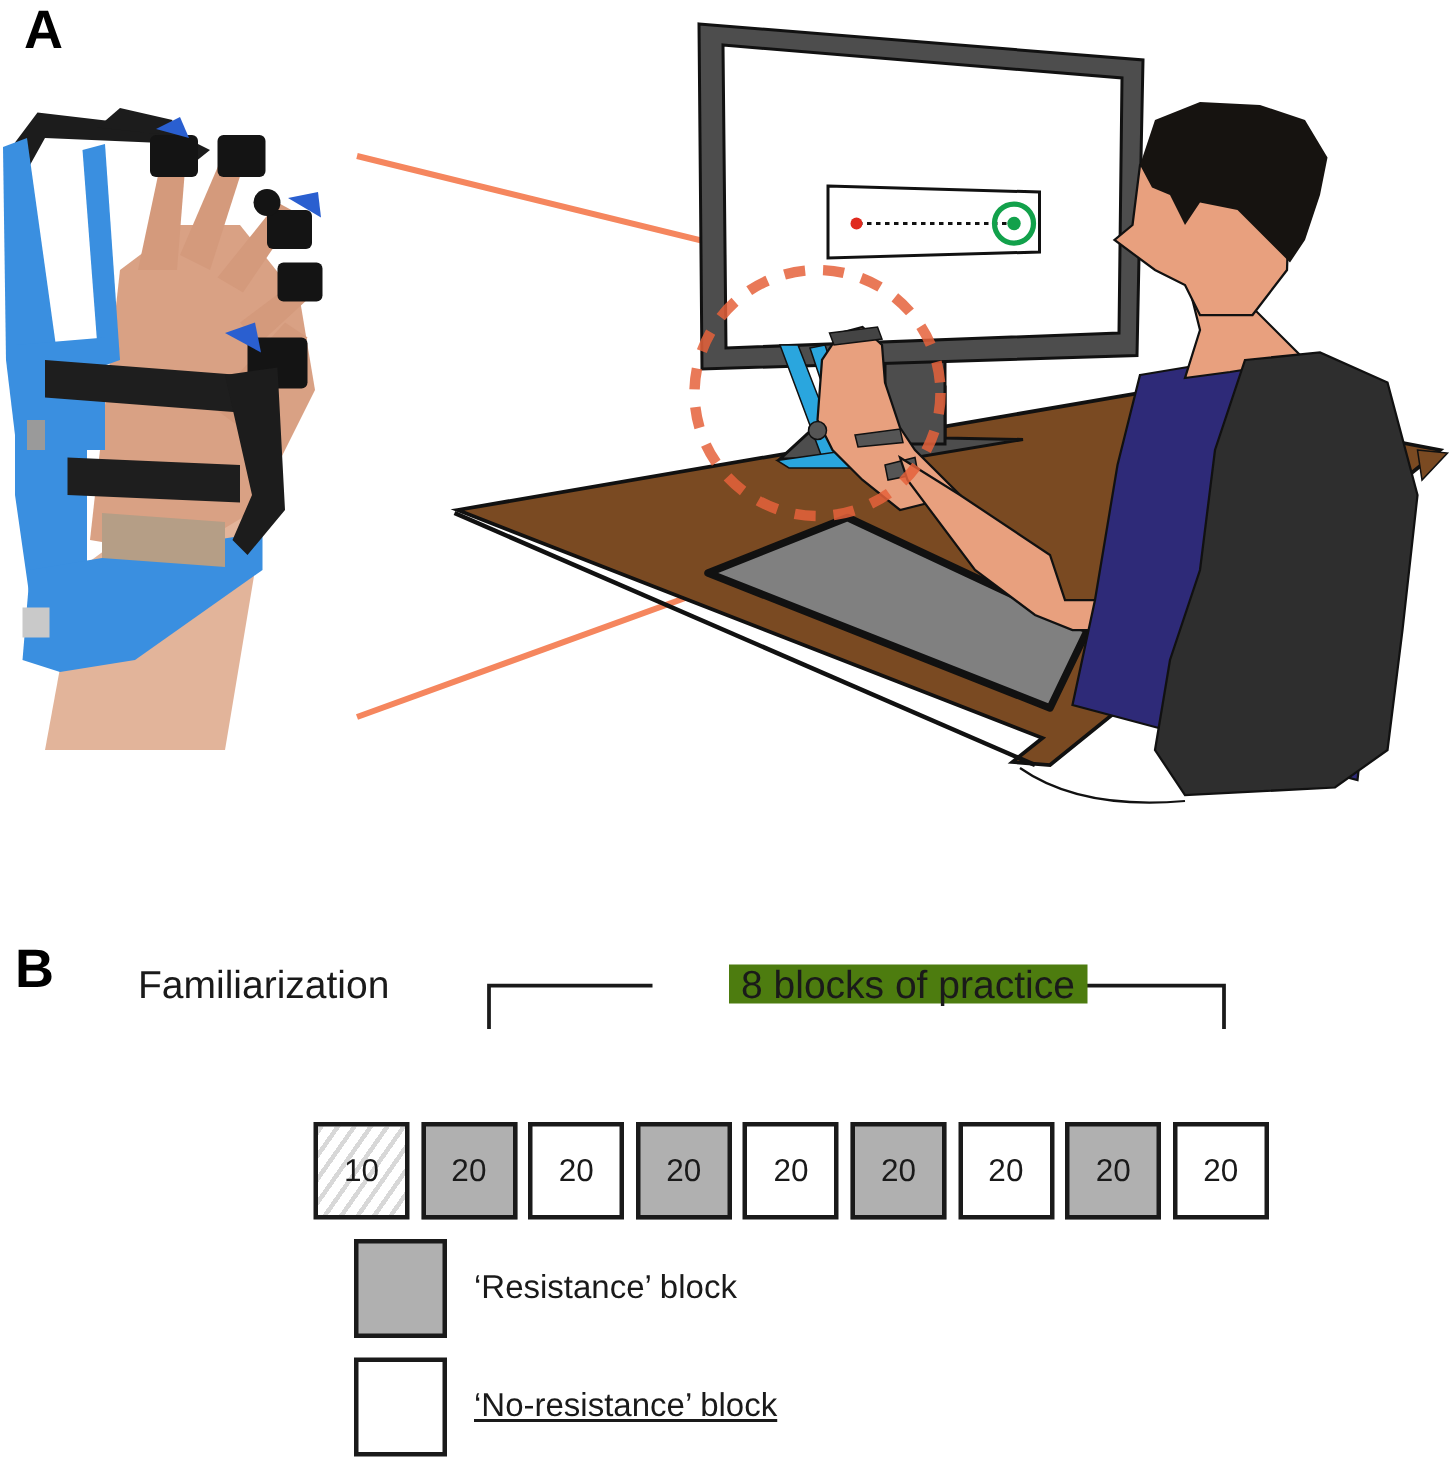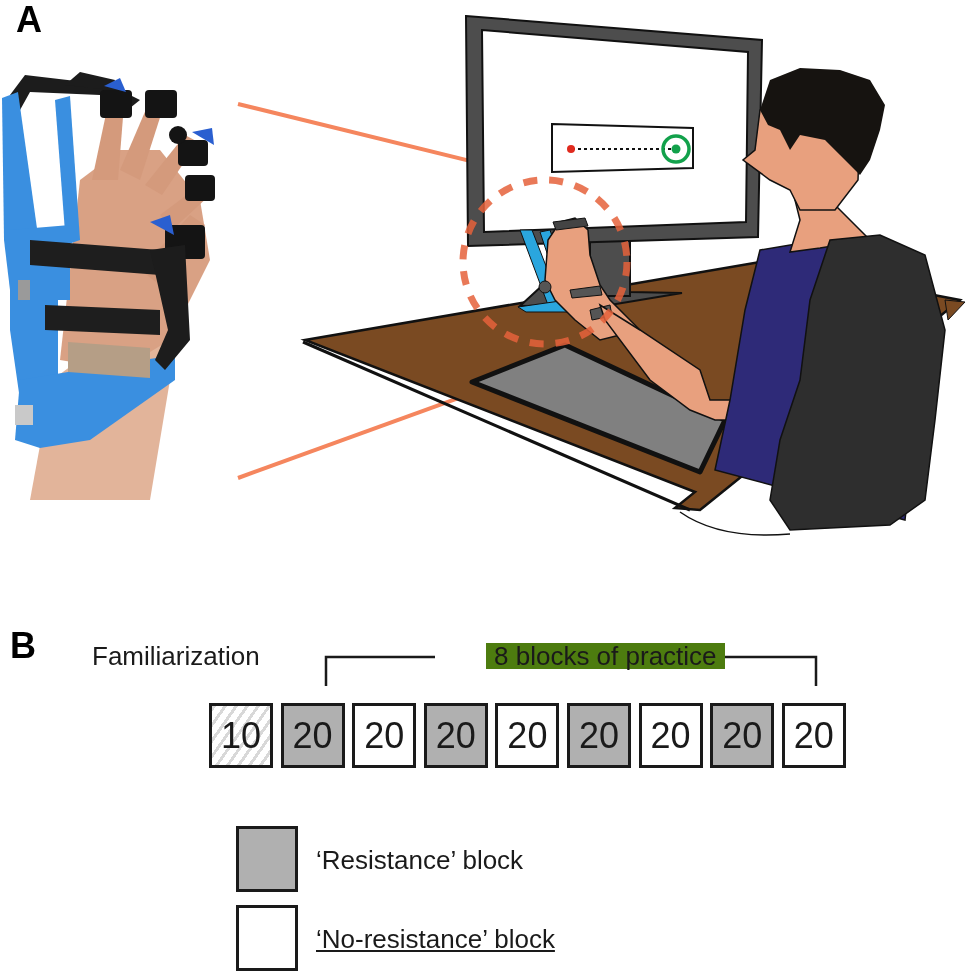--- a/index.html
+++ b/index.html
@@ -5,25 +5,25 @@
   html, body { margin: 0; padding: 0; background: #ffffff; }
   body { width: 970px; height: 973px; position: relative; overflow: hidden;
          font-family: "Liberation Sans", "DejaVu Sans", sans-serif; color: #1a1a1a; }
   .panel-label { position: absolute; font-weight: bold; font-size: 36px; line-height: 1; color: #000; }
   #label-a { left: 16px; top: 2px; }
   #label-b { left: 10px; top: 628px; }
   svg.fig { position: absolute; left: 0; top: 0; }
   .txt { position: absolute; font-size: 26px; color: #1a1a1a; white-space: nowrap; line-height: 1; }
   #familiarization { left: 92px; top: 643px; }
   #practice-label { left: 461px; top: 643px; background: #4d7c0f; padding: 0 8px; margin-left: 25px; }
-  .block { position: absolute; top: 703px; width: 58px; height: 59px; border: 3px solid #1a1a1a;
-           display: flex; align-items: center; justify-content: center; font-size: 36px; color: #1a1a1a; box-sizing: content-box; }
+  .block { position: absolute; top: 748px; width: 58px; height: 59px; border: 3px solid #1a1a1a;
+           display: flex; align-items: center; justify-content: center; font-size: 21px; color: #1a1a1a; box-sizing: content-box; }
   .block.hatched { background: repeating-linear-gradient(-55deg, #ffffff 0 6px, #d8d8d8 6px 9px); }
   .legend-swatch { position: absolute; left: 236px; width: 56px; height: 60px; border: 3px solid #1a1a1a; }
-  .legend-text { position: absolute; left: 316px; font-size: 26px; }
+  .legend-text { position: absolute; left: 316px; font-size: 22px; }
 </style>
 </head>
 <body>
 
 <svg class="fig" width="970" height="973" viewBox="0 0 970 973">
 
   <g>
 
     <path d="M30,500 L52,380 L120,330 L175,350 L165,410 L150,500 Z" fill="#e2b49a"></path>
 

